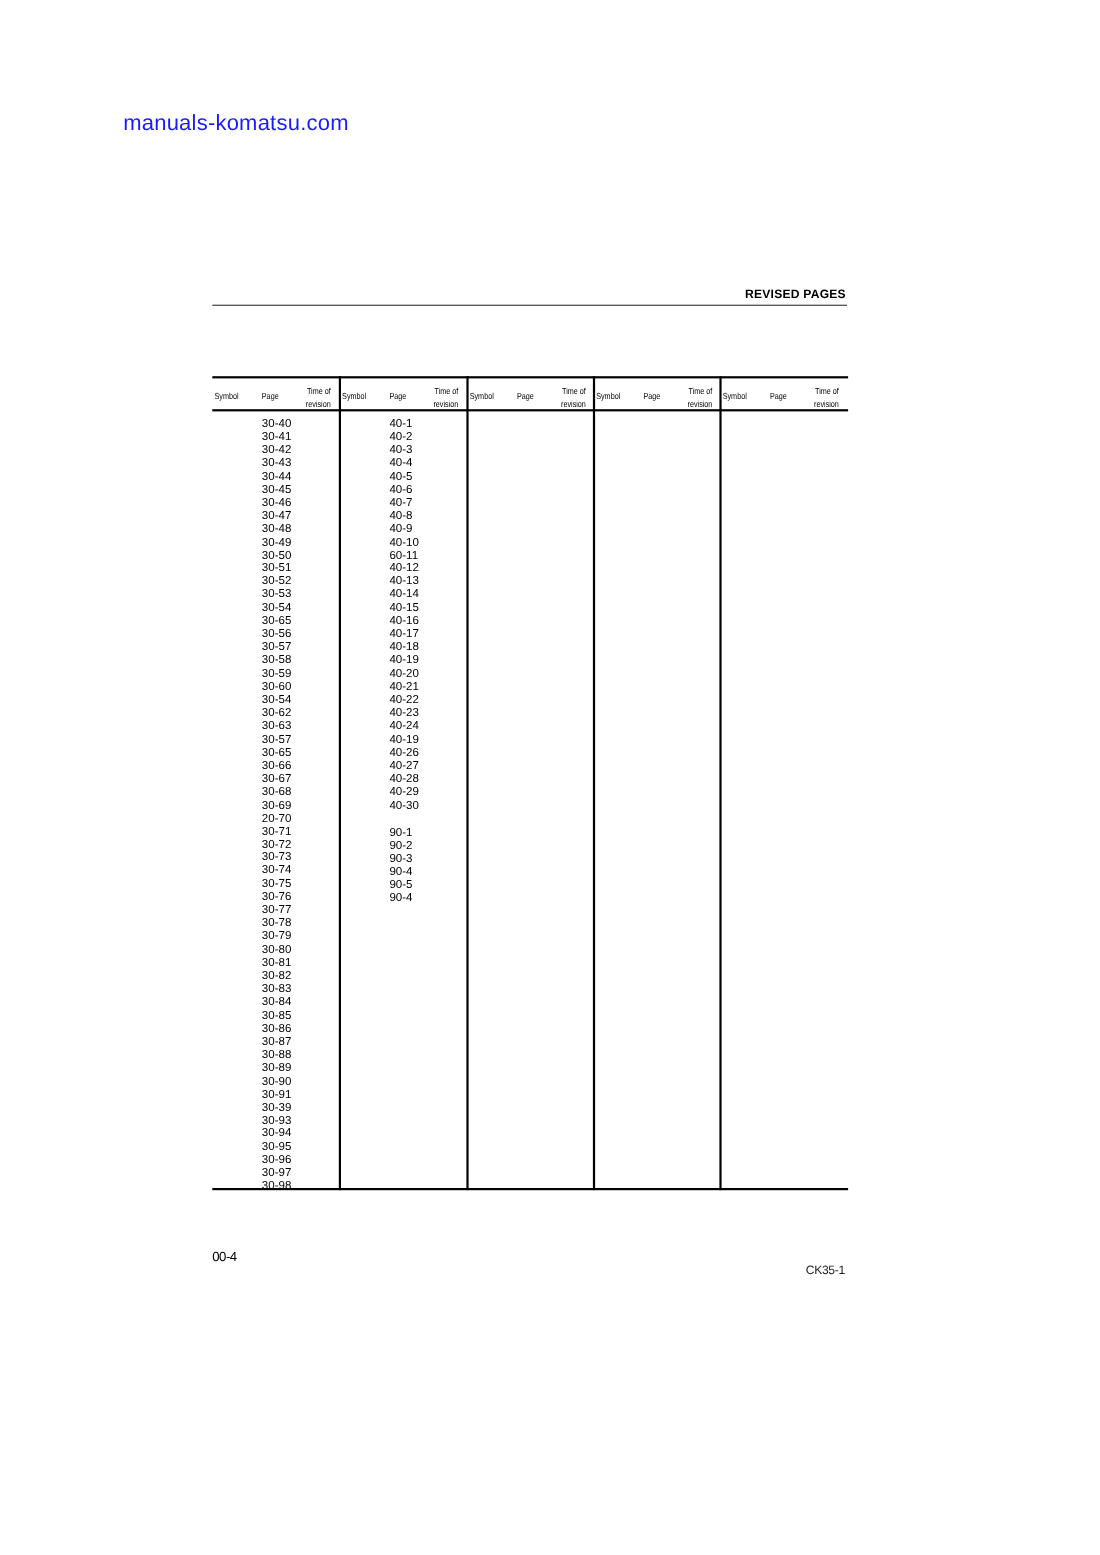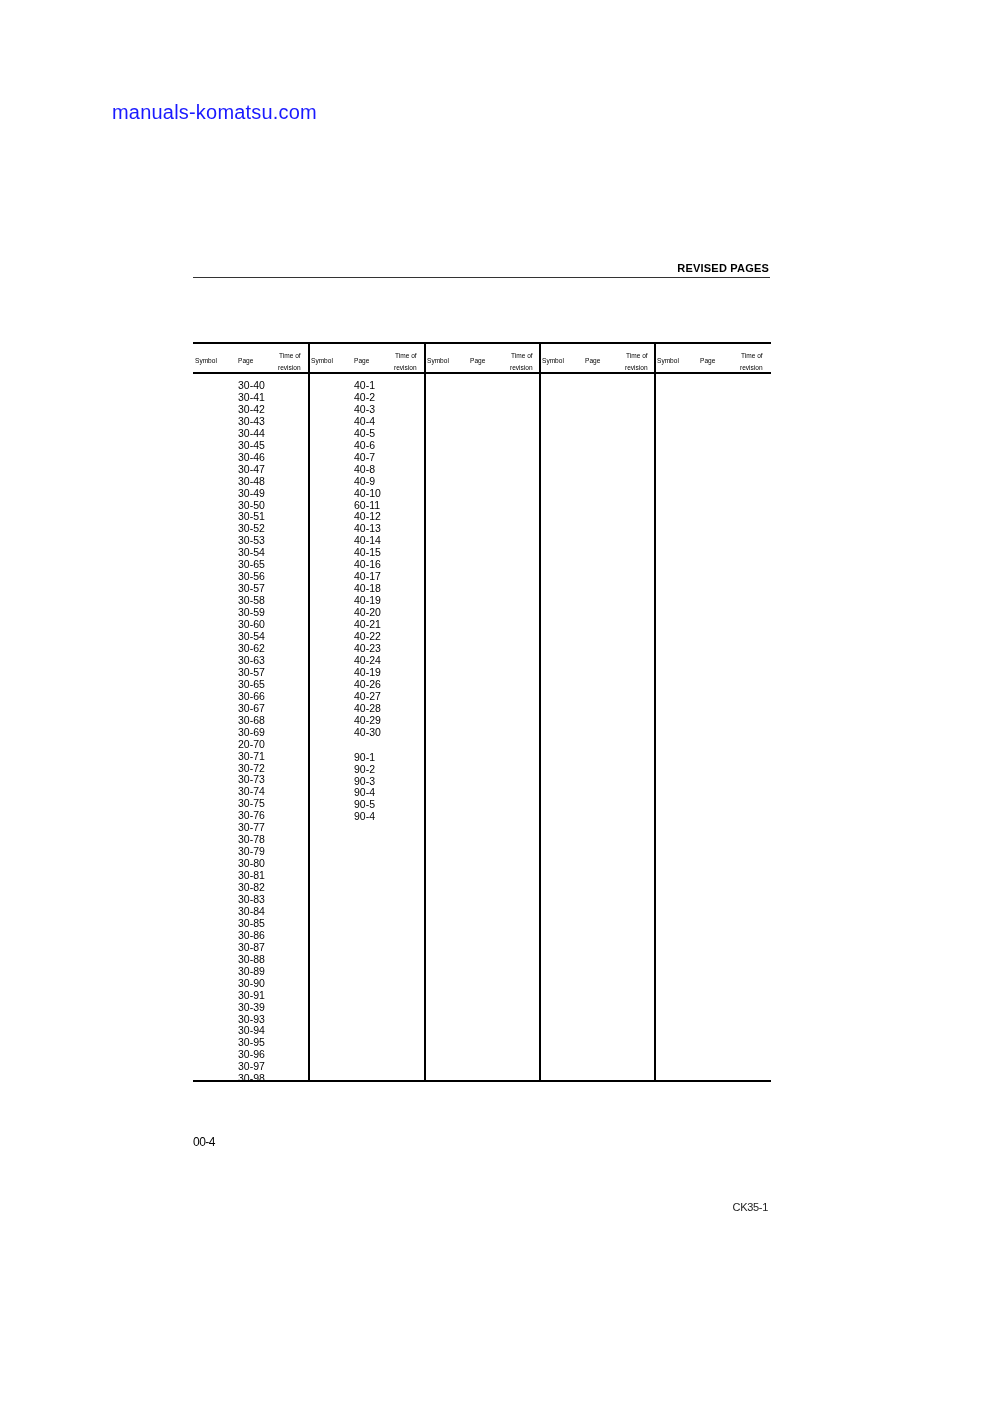--- a/index.html
+++ b/index.html
@@ -13,21 +13,21 @@
   .bottom-rule { position:absolute; left:0; top:738px; width:578px; height:2px; background:#000; }
   .col-sep { position:absolute; top:0; width:2px; height:740px; background:#000; }
   .group { position:absolute; top:4px; height:740px; width:116px; }
   .hdr { position:absolute; font-size:8px; font-family:"Liberation Sans", sans-serif; transform:scaleX(0.82); transform-origin:left top; white-space:nowrap; }
   .hdr.sym { left:2px; top:10px; }
   .hdr.pg { left:45px; top:10px; }
   .hdr.tor { left:85px; top:4px; line-height:12px; text-align:right; }
   .pages { position:absolute; top:34px; font-size:10.5px; line-height:11.95px; font-family:"Liberation Sans", sans-serif; }
   .pages div { white-space:nowrap; }
   .footer-left { position:absolute; left:193px; top:1135px; font-size:12px; font-family:"Liberation Sans", sans-serif; letter-spacing:-0.5px; }
-  .footer-right { position:absolute; right:232px; top:1201px; font-size:11px; font-family:"Liberation Sans", sans-serif; color:#222; letter-spacing:-0.3px; }
+  .footer-right { position:absolute; right:232px; top:1149px; font-size:11px; font-family:"Liberation Sans", sans-serif; color:#222; letter-spacing:-0.3px; }
   .spacer { height:13px; }
 </style>
 </head>
 <body>
 
 <div class="watermark">manuals-komatsu.com</div>
 
 <div class="section-title">REVISED PAGES</div>
 <div class="title-rule"></div>
 

